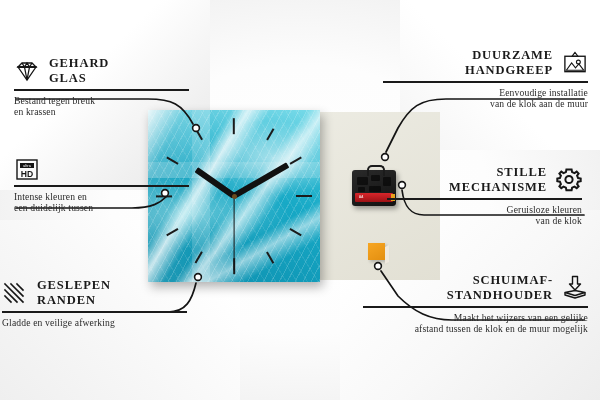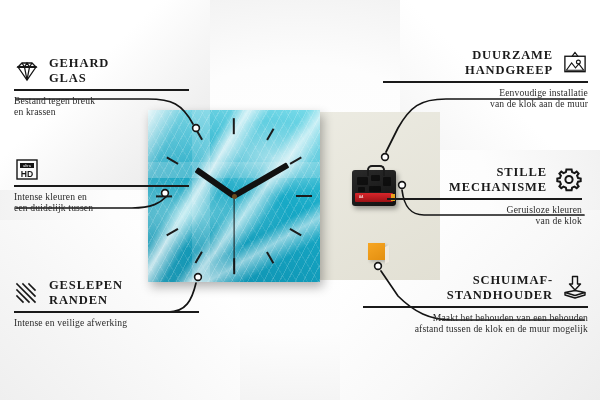--- a/index.html
+++ b/index.html
@@ -104,21 +104,21 @@
     font-size:9.6px;line-height:11.4px;color:#2b2b2b;margin-top:4px;
     white-space:pre-line;letter-spacing:.15px;
   }
   .feat.right .desc{text-align:right;}
   .ico{width:26px;height:24px;flex:0 0 auto;display:flex;align-items:center;justify-content:flex-end;}
   .ico svg{display:block;}
 
   
   #f-gehard{left:14px;top:56px;width:175px;}
   #f-print{left:14px;top:157px;width:175px;}
-  #f-randen{left:14px;top:278px;width:185px;}
+  #f-randen{left:2px;top:278px;width:185px;}
   #f-handgreep{right:12px;top:48px;width:205px;}
   #f-mechanisme{right:18px;top:165px;width:195px;}
   #f-standhouder{right:12px;top:273px;width:225px;}
 </style>
 </head>
 <body>
 
 <div id="stage">
 
   <div class="corner-shade cs-tl"></div>
@@ -240,21 +240,21 @@
             <path d="M3,14 L9,20"></path>
             <path d="M9,2 L21,14"></path>
             <path d="M15,2 L21,8"></path>
           </g>
         </svg>
       </span>
       <span class="ttl">GESLEPEN
 RANDEN</span>
     </div>
     <div class="rule"></div>
-    <div class="desc">Intense en veilige afwerking</div>
+    <div class="desc">Gladde en veilige afwerking</div>
   </div>
 
   <div class="feat right" id="f-handgreep">
     <div class="hrow">
       <span class="ttl">DUURZAME
 HANDGREEP</span>
       <span class="ico">
         <svg width="27" height="24" viewBox="0 0 27 24">
           <path d="M13.5,1 L10.5,5 L16.5,5 Z" fill="none" stroke="#151515" stroke-width="1.2"></path>
           <rect x="3" y="5" width="21" height="16" fill="none" stroke="#151515" stroke-width="1.4"></rect>
@@ -294,17 +294,17 @@
         <svg width="26" height="25" viewBox="0 0 26 25">
           <g fill="none" stroke="#151515" stroke-width="1.4" stroke-linejoin="round">
             <path d="M10.5,1.5 L15.5,1.5 L15.5,9 L18.5,9 L13,15 L7.5,9 L10.5,9 Z"></path>
             <path d="M13,15.5 L23,17.5 L13,20.5 L3,17.5 Z"></path>
             <path d="M3,17.5 L3,20 L13,23 L23,20 L23,17.5"></path>
           </g>
         </svg>
       </span>
     </div>
     <div class="rule"></div>
-    <div class="desc">Maakt het behouden van een behouden
+    <div class="desc">Maakt het wijzers van een gelijke
 afstand tussen de klok en de muur mogelijk</div>
   </div>
 
 </div>
 
 </body></html>

